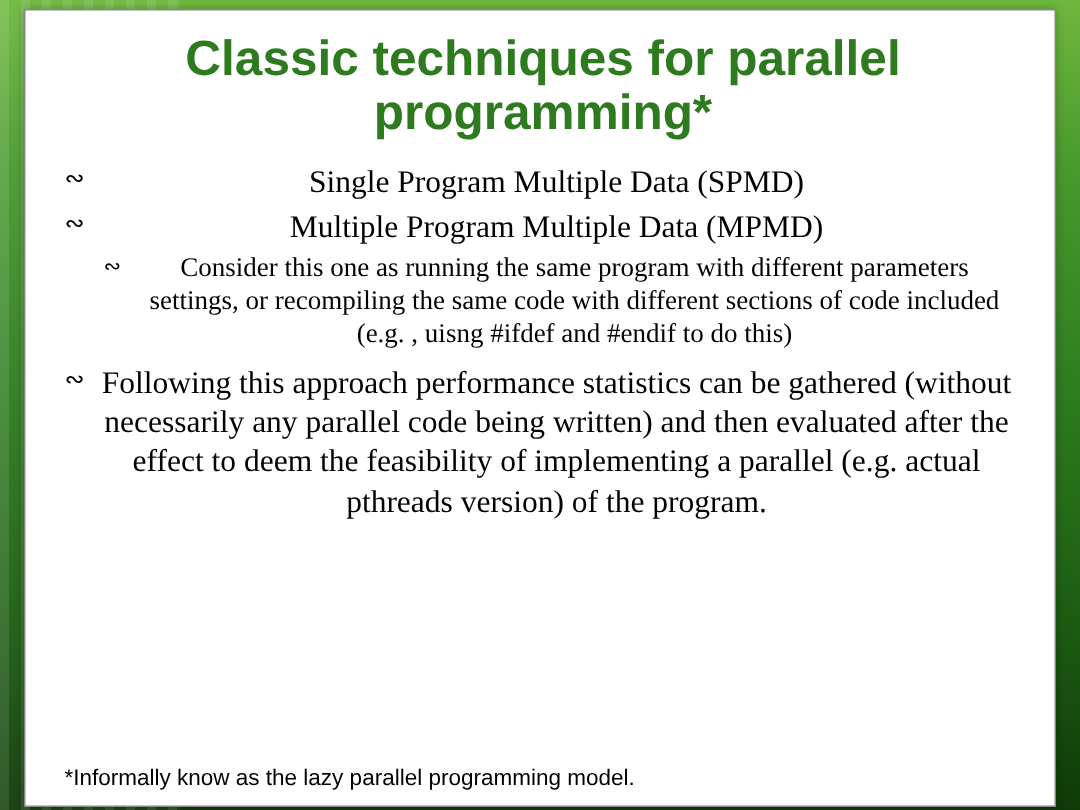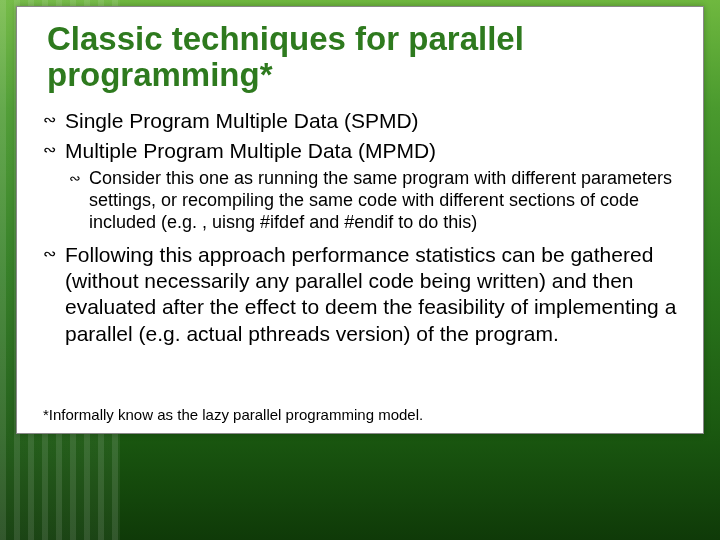--- a/index.html
+++ b/index.html
@@ -24,45 +24,46 @@
       rgba(255,255,255,0.05) 6px,
       rgba(255,255,255,0.05) 14px
     );
     pointer-events: none;
   }
   .card {
     position: absolute;
     left: 16px;
     top: 6px;
     width: 688px;
-    height: 428px;
+    height: 532px;
     background: #ffffff;
     border: 1px solid #888;
     box-shadow: 0 0 6px rgba(0,0,0,0.25);
     padding: 14px 26px 10px 30px;
+    text-align: center;
   }
   .title {
     color: #2e7a1e;
     font-size: 33px;
     font-weight: bold;
     line-height: 1.1;
     margin-bottom: 14px;
     font-family: Verdana, Geneva, sans-serif;
   }
   .outer-list {
     list-style: none;
     padding-left: 18px;
   }
   .outer-item {
     position: relative;
     color: #000;
     font-size: 21px;
     line-height: 1.25;
     margin-bottom: 4px;
-    font-family: Liberation Sans, sans-serif;
+    font-family: Liberation Serif, serif;
   }
   .outer-item::before {
     content: "∾";
     position: absolute;
     left: -22px;
     top: 2px;
     font-size: 16px;
     color: #000;
   }
   .inner-list {

